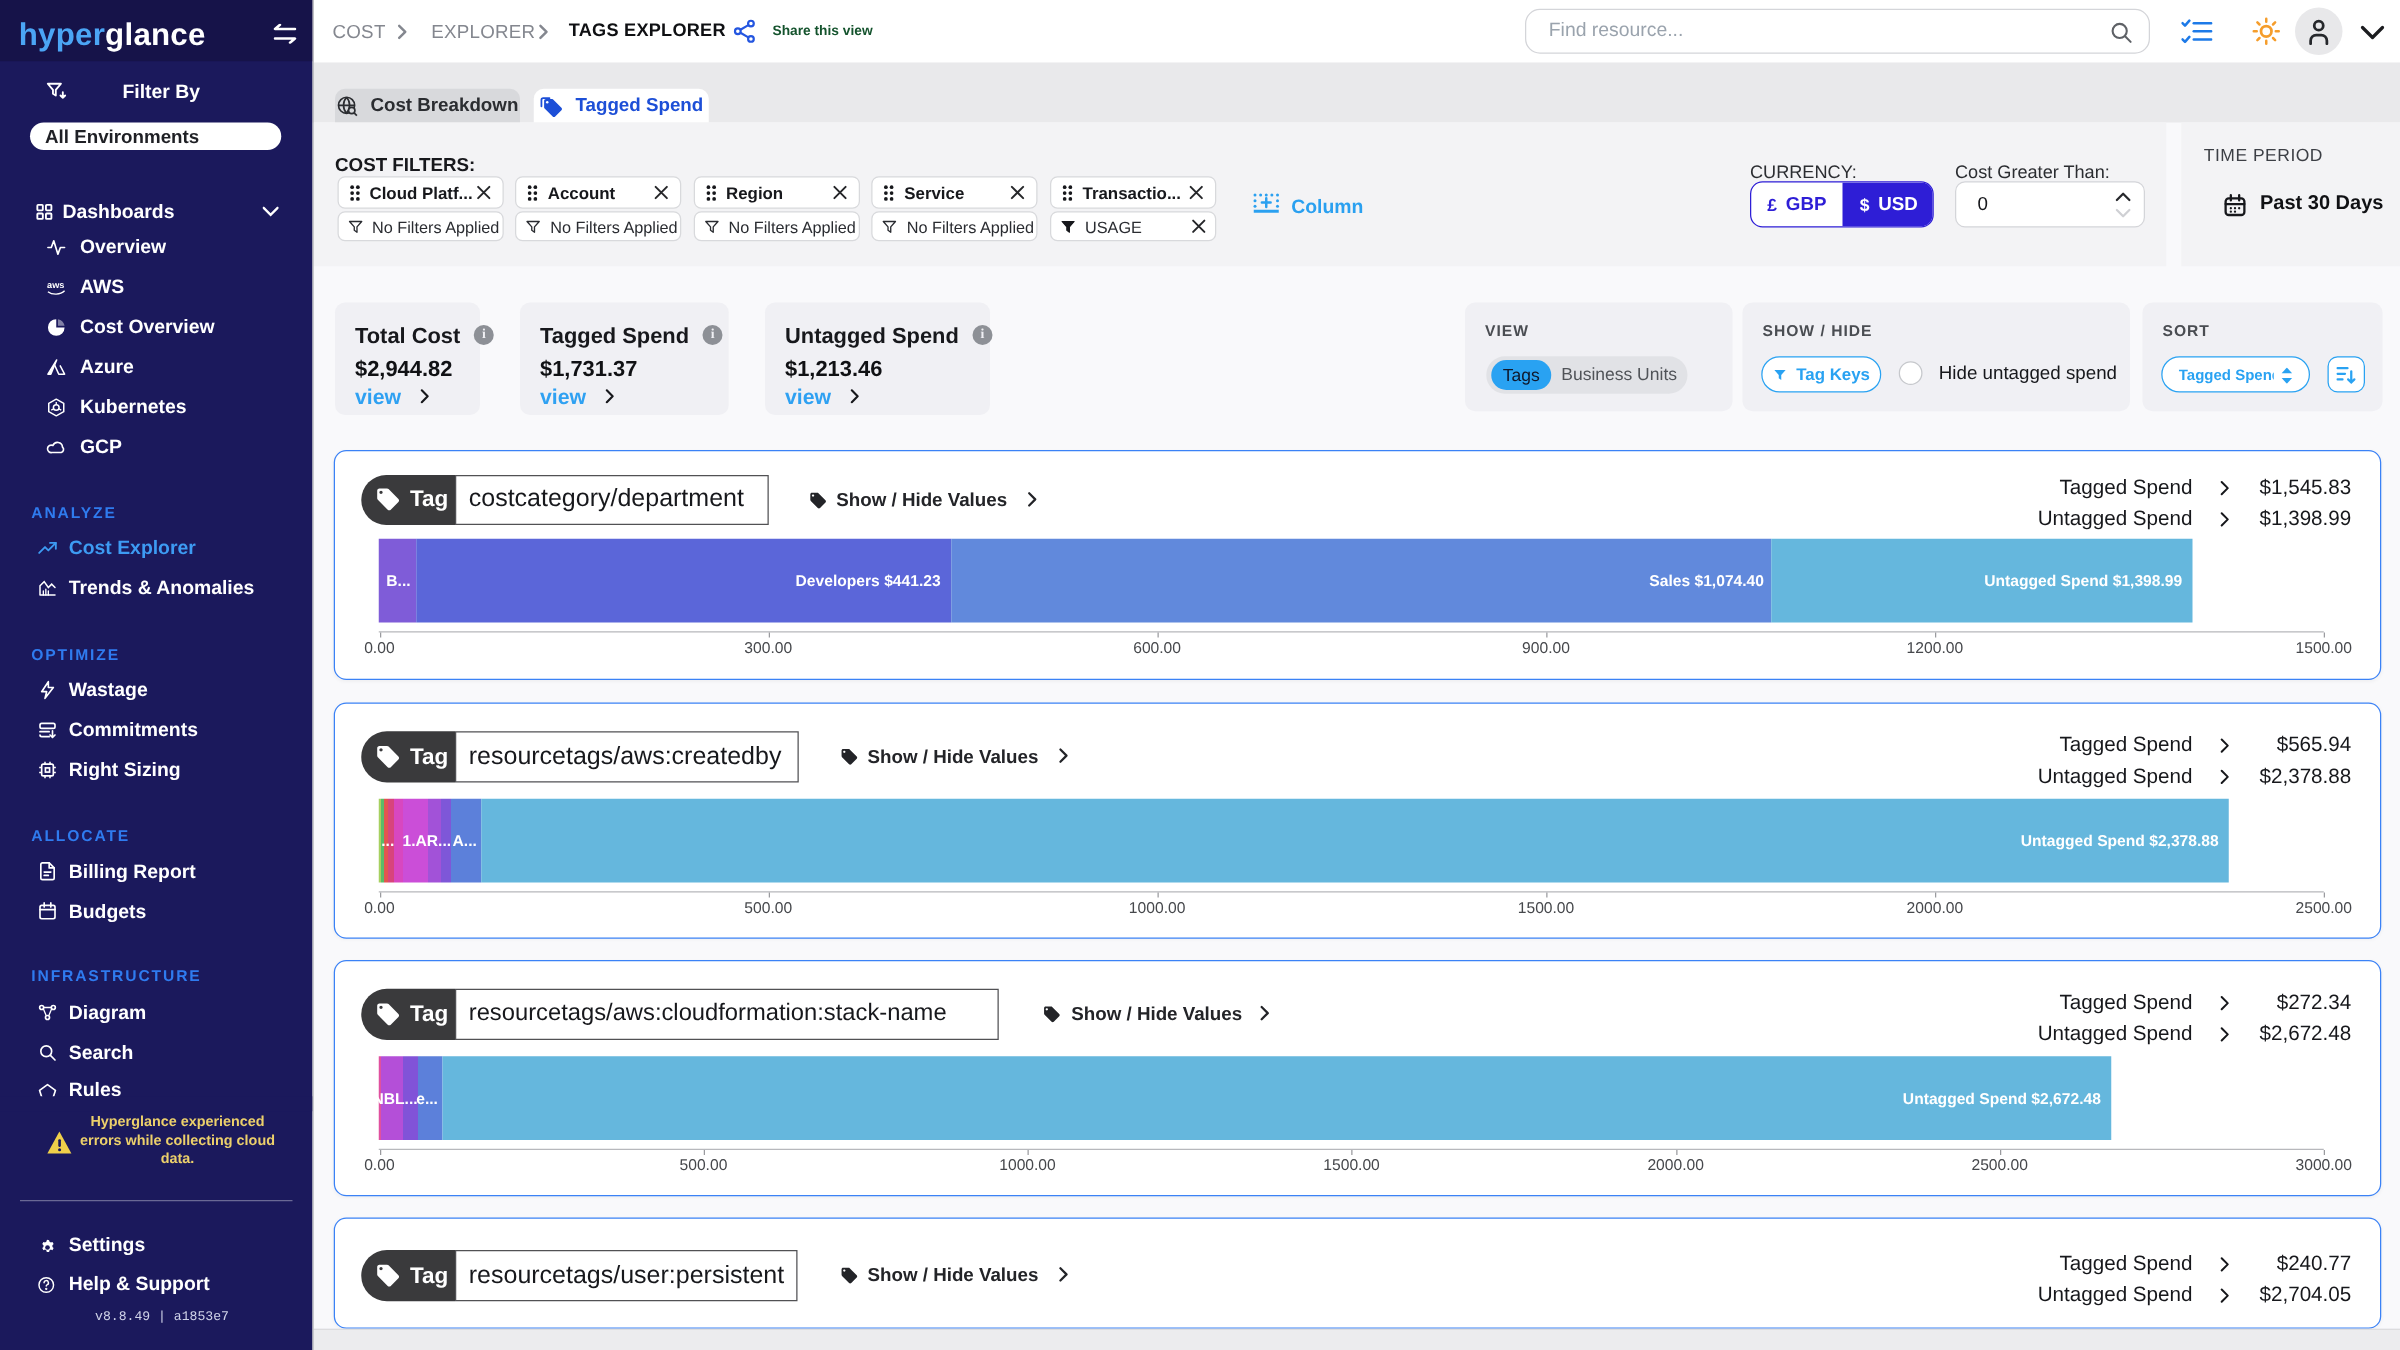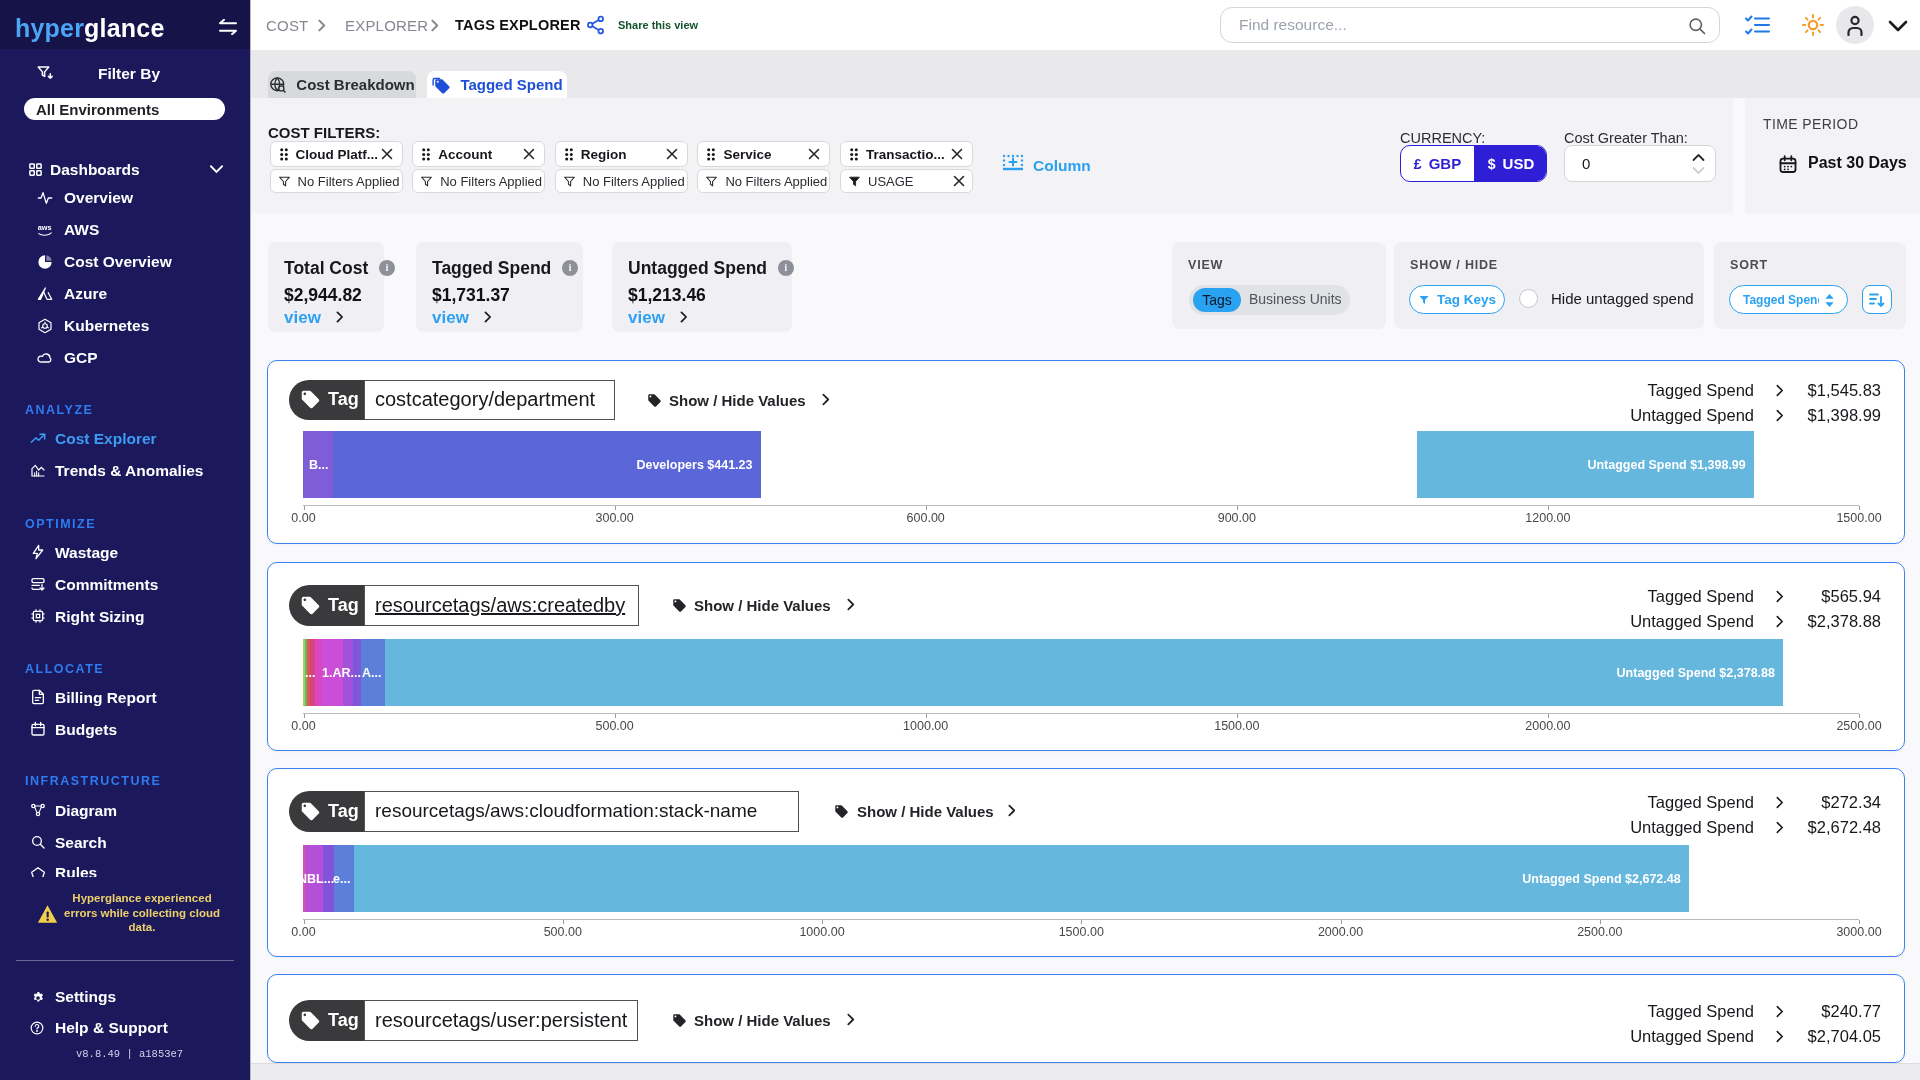--- a/index.html
+++ b/index.html
@@ -530,20 +530,23 @@
       </svg>
   <div class="rrow" style="right:23px; top:45px;">$1,398.99</div>
 
   <div class="bar" style="top:70px; width:1555.5px;">
     <div class="seg" style="left:0; width:29.5px; background:#7f5cd8;">
           <span class="seglab" style="left:6px;">B...</span>
         </div>
     <div class="seg" style="left:29.5px; width:428px; background:#5b66d9;">
           <span class="seglab" style="right:8px;">Developers $441.23</span>
         </div>
+    <div class="seg" style="left:457.5px; width:656.7px; background:#6189dc;">
+          <span class="seglab" style="right:6px;">Sales $1,074.40</span>
+        </div>
     <div class="seg" style="left:1114.2px; width:336.6px; background:#65b7dd;">
           <span class="seglab" style="right:8px;">Untagged Spend $1,398.99</span>
         </div>
   </div>
   <div class="axis" style="top:144px;"></div>
   <div class="tickmark" style="left:35.5px; top:144.5px;"></div>
   <div class="tickmark" style="left:346.6px; top:144.5px;"></div>
   <div class="tickmark" style="left:657.7px; top:144.5px;"></div>
   <div class="tickmark" style="left:968.8px; top:144.5px;"></div>
   <div class="tickmark" style="left:1279.9px; top:144.5px;"></div>
@@ -556,21 +559,21 @@
   <div class="tick" style="left:1591px; top:150px;">1500.00</div>
 </div>
 
 <div class="card" style="top:562px; height:189px;">
   <div class="tagpill" style="top:22px; width:75px; height:40.5px;">
     <svg style="margin-left:11px;" width="21" height="21" viewBox="0 0 24 24" fill="#fff">
           <path d="M21.41 11.58l-9-9C12.05 2.22 11.55 2 11 2H4c-1.1 0-2 .9-2 2v7c0 .55.22 1.05.59 1.42l9 9c.36.36.86.58 1.41.58.55 0 1.05-.22 1.41-.59l7-7c.37-.36.59-.86.59-1.41 0-.55-.23-1.06-.59-1.42zM5.5 7C4.67 7 4 6.33 4 5.5S4.67 4 5.5 4 7 4.67 7 5.5 6.33 7 5.5 7z" fill-rule="evenodd"></path>
         </svg>
     <span style="margin-left:7px; font-size:18px; font-weight:600;">Tag</span>
   </div>
-  <div class="tagbox" style="left:96px; top:22px; width:275px; height:40.5px; padding-left:10px;text-decoration:underline;">resourcetags/aws:createdby</div>
+  <div class="tagbox" style="left:96px; top:22px; width:275px; height:40.5px; padding-left:10px;">resourcetags/aws:createdby</div>
   <svg class="abs" style="left:404px; top:35px;" width="15" height="15" viewBox="0 0 24 24" fill="#232428">
         <path d="M21.41 11.58l-9-9C12.05 2.22 11.55 2 11 2H4c-1.1 0-2 .9-2 2v7c0 .55.22 1.05.59 1.42l9 9c.36.36.86.58 1.41.58.55 0 1.05-.22 1.41-.59l7-7c.37-.36.59-.86.59-1.41 0-.55-.23-1.06-.59-1.42zM5.5 7C4.67 7 4 6.33 4 5.5S4.67 4 5.5 4 7 4.67 7 5.5 6.33 7 5.5 7z" fill-rule="evenodd"></path>
       </svg>
   <div class="shv" style="left:426px; top:34px;">Show / Hide Values</div>
   <svg class="abs" style="left:579px; top:35px;" width="8" height="13" viewBox="0 0 9 14" fill="none" stroke="#232428" stroke-width="2" stroke-linecap="round" stroke-linejoin="round">
         <path d="M1.5 1.5 L7 7 L1.5 12.5"></path>
       </svg>
 
   <div class="rrow" style="right:150px; top:24px;">Tagged Spend</div>
   <svg class="abs" style="right:120px; top:27px;" width="8" height="13" viewBox="0 0 9 14" fill="none" stroke="#17181c" stroke-width="1.8" stroke-linecap="round" stroke-linejoin="round">

